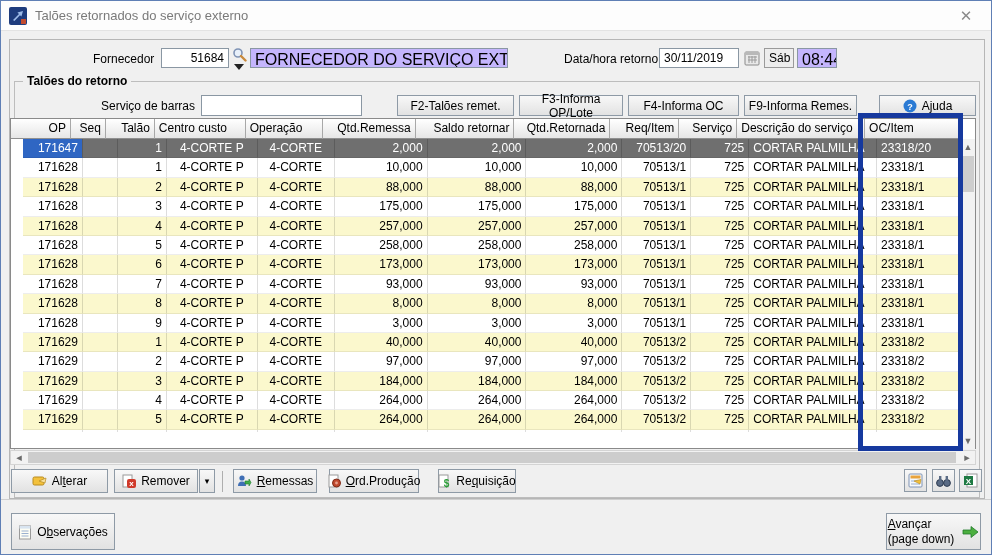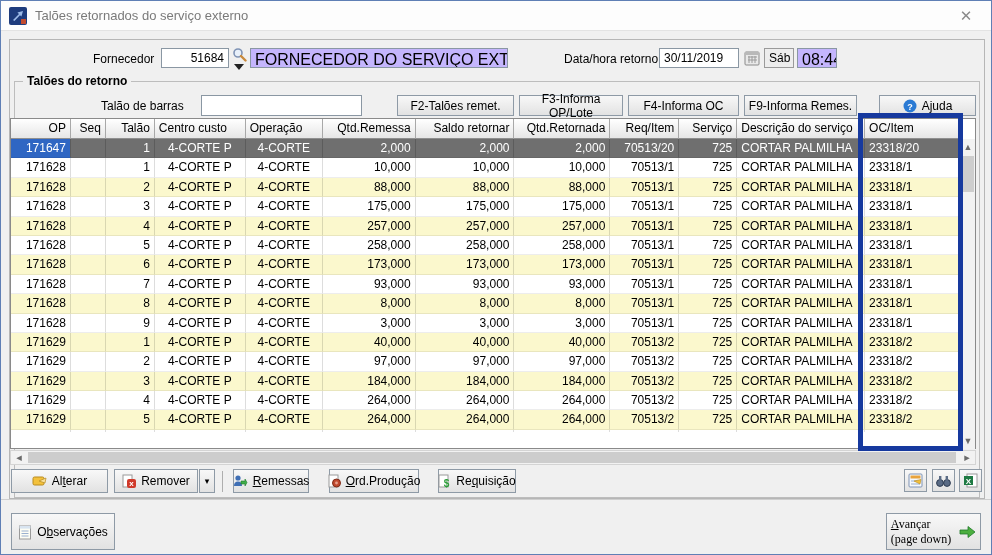--- a/index.html
+++ b/index.html
@@ -24,21 +24,21 @@
   .btn u { text-decoration:underline; }
 
   
   #group-box { position:absolute; left:13px; top:80px; width:966px; height:417px; border:1px solid #bdbdbd; }
   #group-legend { position:absolute; left:8px; top:-8px; background:#f0f0f0; padding:0 4px; font-size:12px; font-weight:bold; color:#000; }
 
   
   #grid { position:absolute; left:9px; top:117px; width:966px; height:331px; background:#fff; border:1px solid #8a8a8a; }
   #grid-header { position:absolute; left:0; top:0; width:949px; height:20px; display:flex; }
   .hcell { height:20px; background:linear-gradient(#ffffff,#e6e6e6); border-right:1px solid #a8a8a8; border-bottom:1px solid #8f8f8f; font-size:12px; padding:2px 4px; white-space:nowrap; overflow:hidden; }
-  #grid-body { position:absolute; left:0; top:20px; width:949px; height:293px; overflow:hidden; }
+  #grid-body { position:absolute; left:12px; top:20px; width:949px; height:293px; overflow:hidden; }
   .grow { display:flex; height:19.4px; }
   .grow.wht { background:#ffffff; }
   .grow.yel { background:#fbf8cd; }
   .grow.sel { background:#6f6f6f; color:#fff; }
   .gcell { height:100%; border-right:1px solid rgba(0,0,0,0.13); border-bottom:1px solid rgba(0,0,0,0.07); font-size:12px; padding:2px 4px; white-space:nowrap; overflow:hidden; }
   .grow.sel .gcell { border-right:1px solid #5c5c5c; }
   .gcell.focus { background:#2f66c3; color:#fff; }
 
   
   #vscroll { position:absolute; right:0; top:20px; width:16px; height:310px; background:#f2f2f2; border-left:1px solid #d4d4d4; }
@@ -56,21 +56,21 @@
   
   .tool-btn { height:24px; top:468px; }
   #toolbar-sep { position:absolute; left:221px; top:470px; width:1px; height:21px; background:#aeaeae; }
   .mini-btn { position:absolute; top:468px; width:23px; height:23px; }
 
   
   #footer-divider { position:absolute; left:0; top:498px; width:100%; height:1px; background:#cfcfcf; }
   .foot-btn { height:37px; top:512px; font-size:12px; }
   #total-label { position:absolute; left:236px; top:516px; font-size:15px; font-weight:bold; color:#00349b; }
   #avancar-btn { flex-direction:row; }
-  #avancar-text { text-align:left; line-height:15px; font-size:12px;font-family:Liberation Serif, serif; }
+  #avancar-text { text-align:left; line-height:15px; font-size:12px; }
 
   .icon { display:inline-block; flex:none; }
 </style>
 </head>
 <body>
 
 <div id="window">
 
   <div id="titlebar">
     <svg id="app-icon" viewBox="0 0 18 18">
@@ -108,21 +108,21 @@
         <line x1="11" y1="6" x2="11" y2="13"></line>
       </g>
   </svg>
   <div class="gray-box" style="left:763px; top:47px; width:30px; height:20px;">Sáb</div>
   <div class="ro-box" style="left:796px; top:47px; width:40px; height:20px;">08:44</div>
 
   <div id="group-box">
     <span id="group-legend">Talões do retorno</span>
   </div>
 
-  <span class="lbl" style="left:100px; top:98px;">Talão de barras</span>
+  <span class="lbl" style="left:100px; top:98px;">Serviço de barras</span>
   <input class="inp" style="left: 200px; top: 94px; width: 161px; height: 21px;" value="">
 
   <button class="btn" style="left:396px; top:94px; width:117px; height:21px;">F2-Talões remet.</button>
   <button class="btn" style="left:518px; top:94px; width:104px; height:21px;">F3-Informa OP/Lote</button>
   <button class="btn" style="left:627px; top:94px; width:111px; height:21px;">F4-Informa OC</button>
   <button class="btn" style="left:743px; top:94px; width:113px; height:21px;">F9-Informa Remes.</button>
   <button class="btn" style="left:878px; top:94px; width:97px; height:21px;">
     <svg class="icon" width="14" height="14" viewBox="0 0 14 14">
       <circle cx="7" cy="7" r="6.5" fill="#2a7ad4"></circle>
       <text x="7" y="10.5" font-size="9" font-weight="bold" fill="#fff" text-anchor="middle" font-family="Liberation Sans, sans-serif">?</text>
@@ -396,21 +396,21 @@
   <button class="btn tool-btn" style="left:113px; width:84px;">
     <svg class="icon" width="14" height="14" viewBox="0 0 14 14">
       <rect x="1" y="1" width="9" height="12" fill="#fff" stroke="#9a9a9a"></rect>
       <rect x="5" y="5" width="9" height="9" rx="2" fill="#d03a2b"></rect>
       <text x="9.5" y="12" font-size="8" font-weight="bold" fill="#fff" text-anchor="middle" font-family="Liberation Sans, sans-serif">x</text>
     </svg>
     <span>Remover</span>
   </button>
   <button class="btn tool-btn" style="left:198px; width:16px; font-size:9px;">▾</button>
   <div id="toolbar-sep"></div>
-  <button class="btn tool-btn" style="left:232px; width:76px;">
+  <button class="btn tool-btn" style="left:232px; width:84px;">
     <svg class="icon" width="15" height="14" viewBox="0 0 15 14">
       <circle cx="5" cy="4" r="2.6" fill="#3f6fb5"></circle>
       <path d="M1 12 Q1 7.5 5 7.5 Q9 7.5 9 12 Z" fill="#3f6fb5"></path>
       <path d="M9 8 H13 V6 L15 9.5 L13 13 V11 H9 Z" transform="translate(-1,-1)" fill="#3fae49" stroke="#1f7a2a" stroke-width="0.6"></path>
     </svg>
     <span><u>R</u>emessas</span>
   </button>
   <button class="btn tool-btn" style="left:328px; width:90px;">
     <svg class="icon" width="13" height="14" viewBox="0 0 13 14">
       <rect x="1" y="1" width="9" height="12" fill="#fff" stroke="#9a9a9a"></rect>

